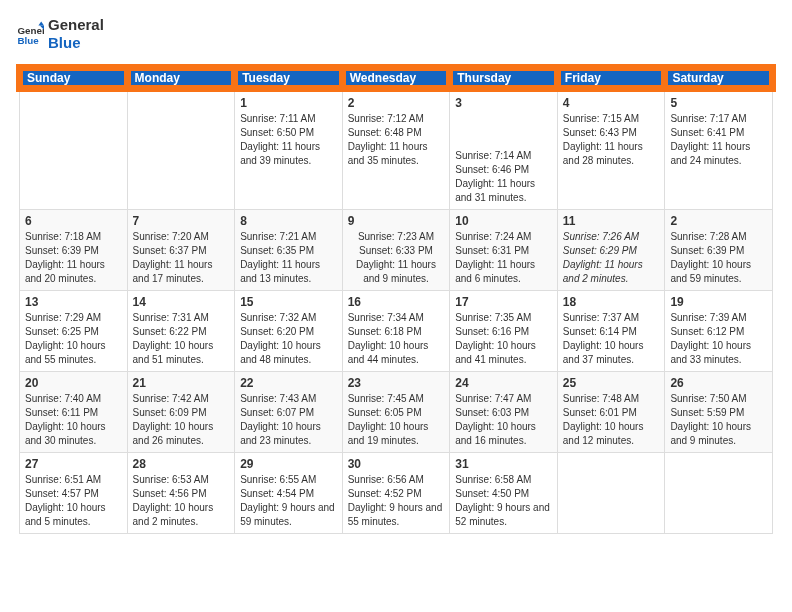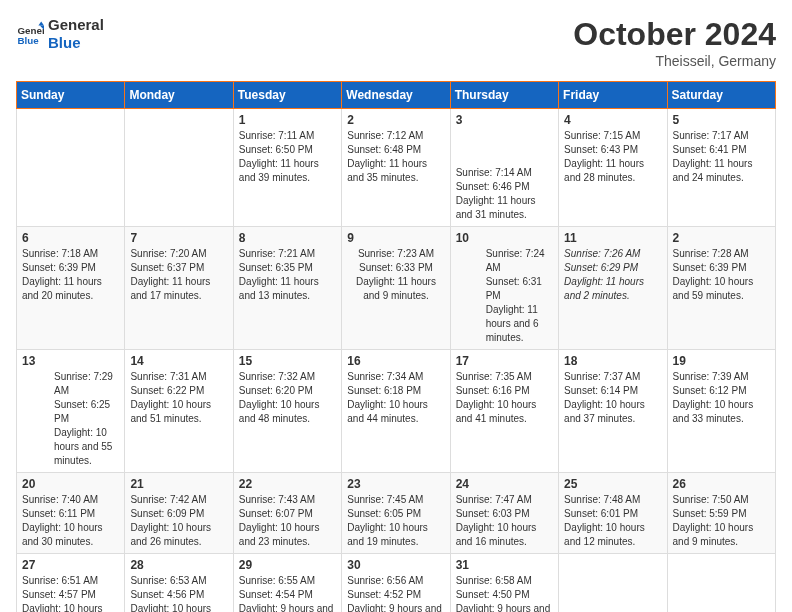--- a/index.html
+++ b/index.html
@@ -38,25 +38,25 @@
       color: #555;
     }
     .calendar {
       width: 100%;
       border-collapse: collapse;
       font-size: 11px;
     }
     .calendar th {
       background-color: #1565c0;
       color: #fff;
-      padding: 6px 4px;
+      padding: 0 4px;
       text-align: left;
       font-size: 12px;
       font-weight: bold;
-      border: 1px solid #f97316;
+      border: 7px solid #f97316;
     }
     .calendar td {
       border: 1px solid #ddd;
       padding: 4px 5px;
       vertical-align: top;
       width: calc(100% / 7);
       background: #fff;
       height: 80px;
     }
     .calendar tr:nth-child(even) td {
@@ -86,24 +86,20 @@
       <text x="2" y="20" font-size="14" font-weight="bold" fill="#333">General</text>
       <text x="2" y="34" font-size="14" font-weight="bold" fill="#1565c0">Blue</text>
       <polygon points="32,8 40,8 36,2" fill="#1565c0"></polygon>
       <polygon points="34,8 40,14 40,8" fill="#1565c0"></polygon>
     </svg>
     <div style="line-height:1.2">
       <div style="font-size:15px;font-weight:bold;color:#333;">General</div>
       <div style="font-size:15px;font-weight:bold;color:#1565c0;">Blue</div>
     </div>
   </div>
-  <div class="title-section">
-    <div class="month-title">October 2024</div>
-    <div class="location">Theisseil, Germany</div>
-  </div>
 </div>
 
 <table class="calendar">
   <thead>
     <tr>
         <th>Sunday</th>
         <th>Monday</th>
         <th>Tuesday</th>
         <th>Wednesday</th>
         <th>Thursday</th>
@@ -166,41 +162,41 @@
 Daylight: 11 hours and 13 minutes.</div>
         </td>
         <td>
           <div class="cell-day">9</div>
           <div class="cell-info" style="white-space: pre-line; text-align: center;">Sunrise: 7:23 AM
 Sunset: 6:33 PM
 Daylight: 11 hours and 9 minutes.</div>
         </td>
         <td>
           <div class="cell-day">10</div>
-          <div class="cell-info" style="white-space: pre-line; margin-left: 30px;">Sunrise: 7:24 AM
+          <div class="cell-info" style="white-space: pre-line;">Sunrise: 7:24 AM
 Sunset: 6:31 PM
 Daylight: 11 hours and 6 minutes.</div>
         </td>
         <td>
           <div class="cell-day">11</div>
           <div class="cell-info" style="white-space: pre-line; font-style: italic;">Sunrise: 7:26 AM
 Sunset: 6:29 PM
 Daylight: 11 hours and 2 minutes.</div>
         </td>
         <td>
           <div class="cell-day">2</div>
           <div class="cell-info" style="white-space: pre-line;">Sunrise: 7:28 AM
 Sunset: 6:39 PM
 Daylight: 10 hours and 59 minutes.</div>
         </td>
       </tr>
       <tr>
         <td>
           <div class="cell-day">13</div>
-          <div class="cell-info" style="white-space: pre-line; margin-left: 32px;">Sunrise: 7:29 AM
+          <div class="cell-info" style="white-space: pre-line;">Sunrise: 7:29 AM
 Sunset: 6:25 PM
 Daylight: 10 hours and 55 minutes.</div>
         </td>
         <td>
           <div class="cell-day">14</div>
           <div class="cell-info" style="white-space: pre-line;">Sunrise: 7:31 AM
 Sunset: 6:22 PM
 Daylight: 10 hours and 51 minutes.</div>
         </td>
         <td>

